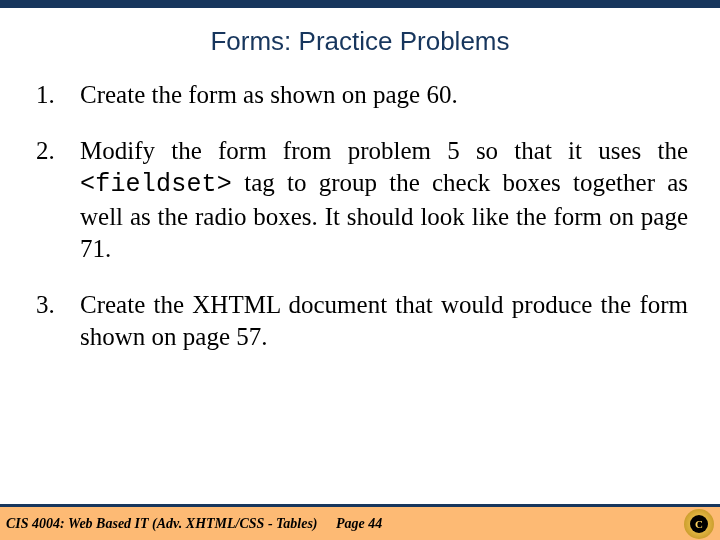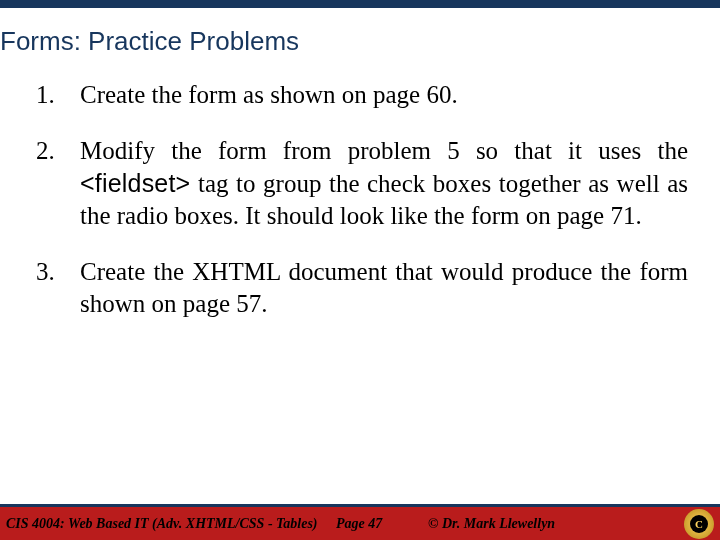--- a/index.html
+++ b/index.html
@@ -9,20 +9,21 @@
     background: #ffffff;
     font-family: "Times New Roman", Times, serif;
     position: relative;
     overflow: hidden;
   }
   .top-band {
     height: 8px;
     background: #17365d;
   }
   .title {
+    text-align: center;
     color: #17365d;
     font-family: Arial, "Helvetica Neue", Helvetica, sans-serif;
     font-size: 26px;
     font-weight: 400;
     margin-top: 18px;
     margin-bottom: 22px;
   }
   .content {
     padding: 0 32px 0 36px;
   }
@@ -36,30 +37,30 @@
   .num {
     flex: 0 0 44px;
     text-align: left;
   }
   .body {
     flex: 1;
     text-align: justify;
     text-justify: inter-word;
   }
   .body .code {
-    font-family: Liberation Sans, sans-serif;
+    font-family: Liberation Mono, monospace;
     letter-spacing: 0.2px;
   }
   .footer {
     position: absolute;
     left: 0;
     bottom: 0;
     width: 100%;
     height: 36px;
-    background: #b91c1c;
+    background: #fdba74;
     border-top: 3px solid #17365d;
     display: flex;
     align-items: center;
     font-family: "Times New Roman", Times, serif;
     font-style: italic;
     font-weight: bold;
     font-size: 14px;
     color: #000;
   }
   .footer .course { padding-left: 6px; }
@@ -116,20 +117,19 @@
 
   <div class="item">
     <div class="num">3.</div>
     <div class="body">Create the XHTML document that would produce the form shown on page 57.</div>
   </div>
 
 </div>
 
 <div class="footer">
   <span class="course">CIS 4004: Web Based IT (Adv. XHTML/CSS - Tables)</span>
-  <span class="page">Page 47</span>
-  <span class="copy">© Dr. Mark Llewellyn</span>
+  <span class="page">Page 44</span>
   <div class="logo">
     <div class="logo-outer">
       <div class="logo-inner">C</div>
     </div>
   </div>
 </div>
 
 </body></html>

